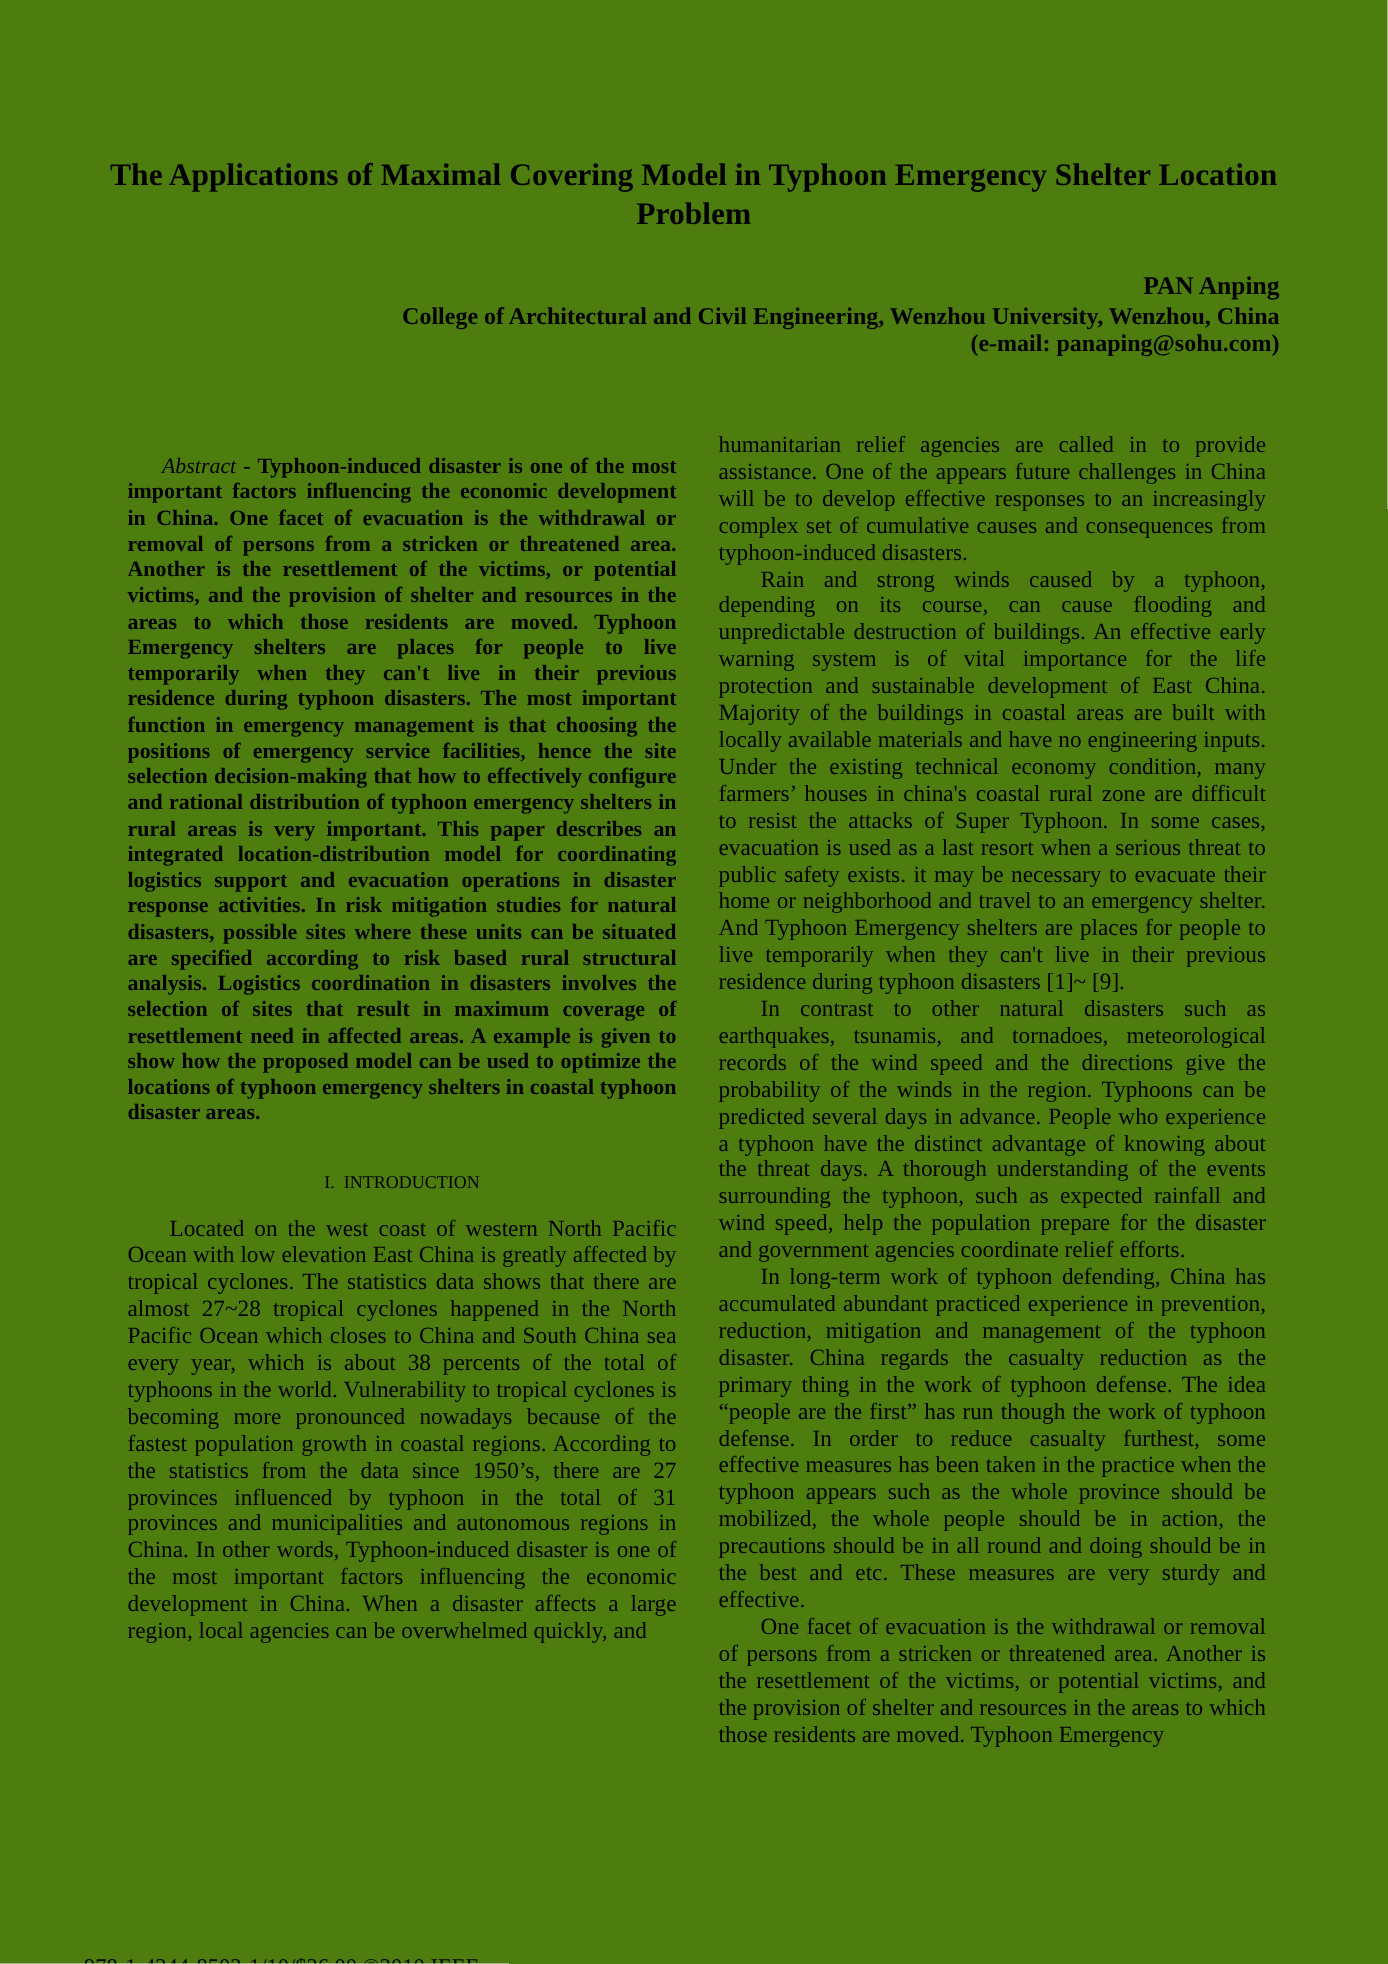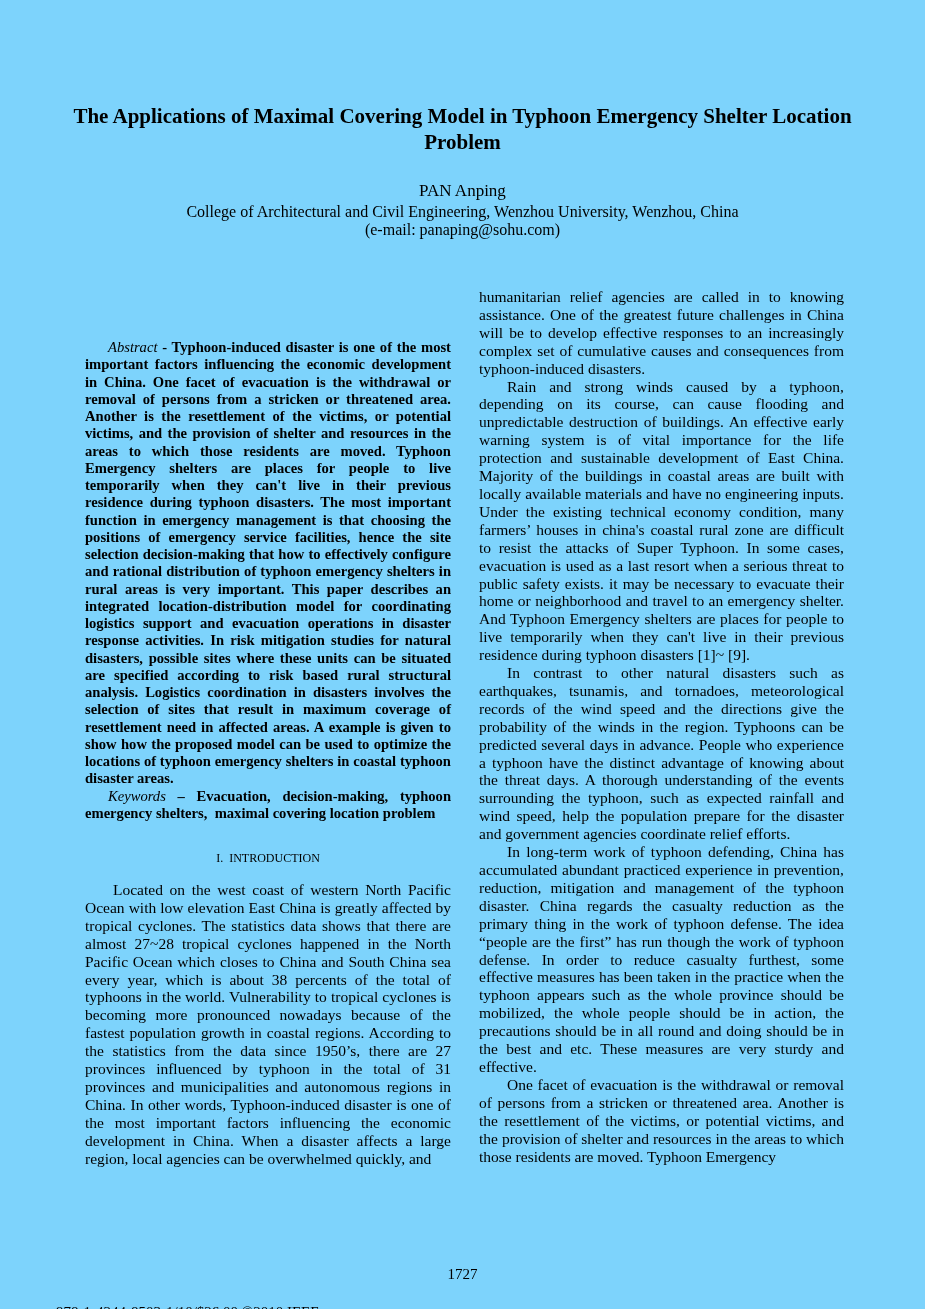--- a/index.html
+++ b/index.html
@@ -1,21 +1,21 @@
 <!DOCTYPE html>
 <html><head>
 <meta charset="utf-8">
 <style>
   html, body { margin: 0; padding: 0; background: #e8e8e8; }
   .page {
     position: relative;
     width: 925px;
     height: 1309px;
     margin: 0 auto;
-    background: #7dd3fc;
+    background: #4d7c0f;
     font-family: "Liberation Serif", serif;
     color: #000000;
     overflow: hidden;
   }
 
   
   .title-block {
     position: absolute;
     top: 103px;
     left: 72px;
@@ -26,41 +26,42 @@
     margin: 0;
     font-size: 21px;
     line-height: 26px;
     font-weight: bold;
   }
   .author-block {
     position: absolute;
     top: 181px;
     left: 72px;
     width: 781px;
-    text-align: center;
+    text-align: right;
+    font-weight: bold;
   }
   .author-name {
     margin: 0 0 2px 0;
     font-size: 17px;
     line-height: 20px;
   }
   .affiliation, .email {
     margin: 0;
     font-size: 16px;
     line-height: 18px;
   }
 
   
   .col {
     position: absolute;
     text-align: justify;
     font-size: 15.5px;
     line-height: 17.9px;
   }
-  .col-left  { left: 85px;  top: 303px; width: 366px; margin-top: 36px; }
+  .col-left  { left: 85px;  top: 303px; width: 366px; }
   .col-right { left: 479px; top: 288px; width: 365px; }
 
   .col p { margin: 0; }
 
   .abstract-p, .keywords-p {
     font-weight: bold;
     font-size: 14.6px;
     line-height: 17.25px;
     text-indent: 23px;
   }
@@ -113,32 +114,30 @@
 
   <div class="author-block">
     <p class="author-name">PAN Anping</p>
     <p class="affiliation">College of Architectural and Civil Engineering, Wenzhou University, Wenzhou, China</p>
     <p class="email">(e-mail: panaping@sohu.com)</p>
   </div>
 
   <div class="col col-left">
     <p class="abstract-p"><span class="abs-label">Abstract</span><span> - </span><span>Typhoon-induced disaster is one of the most important factors influencing the economic development in China. One facet of evacuation is the withdrawal or removal of persons from a stricken or threatened area. Another is the resettlement of the victims, or potential victims, and the provision of shelter and resources in the areas to which those residents are moved. Typhoon Emergency shelters are places for people to live temporarily when they can't live in their previous residence during typhoon disasters. The most important function in emergency management is that choosing the positions of emergency service facilities, hence the site selection decision-making that how to effectively configure and rational distribution of typhoon emergency shelters in rural areas is very important. This paper describes an integrated location-distribution model for coordinating logistics support and evacuation operations in disaster response activities. In risk mitigation studies for natural disasters, possible sites where these units can be situated are specified according to risk based rural structural analysis. Logistics coordination in disasters involves the selection of sites that result in maximum coverage of resettlement need in affected areas. A example is given to show how the proposed model can be used to optimize the locations of typhoon emergency shelters in coastal typhoon disaster areas.</span></p>
 
-    <p class="keywords-p"><span class="kw-label">Keywords</span><span> – </span><span>Evacuation, decision-making, typhoon emergency shelters, &nbsp;maximal covering location problem</span></p>
 
     <h2 class="section-heading">I.  INTRODUCTION</h2>
 
     <p class="body-p">Located on the west coast of western North Pacific Ocean with low elevation East China is greatly affected by tropical cyclones. The statistics data shows that there are almost 27~28 tropical cyclones happened in the North Pacific Ocean which closes to China and South China sea every year, which is about 38 percents of the total of typhoons in the world. Vulnerability to tropical cyclones is becoming more pronounced nowadays because of the fastest population growth in coastal regions. According to the statistics from the data since 1950’s, there are 27 provinces influenced by typhoon in the total of 31 provinces and municipalities and autonomous regions in China. In other words, Typhoon-induced disaster is one of the most important factors influencing the economic development in China. When a disaster affects a large region, local agencies can be overwhelmed quickly, and</p>
   </div>
 
   <div class="col col-right">
-    <p class="body-p no-indent">humanitarian relief agencies are called in to knowing assistance. One of the greatest future challenges in China will be to develop effective responses to an increasingly complex set of cumulative causes and consequences from typhoon-induced disasters.</p>
+    <p class="body-p no-indent">humanitarian relief agencies are called in to provide assistance. One of the appears future challenges in China will be to develop effective responses to an increasingly complex set of cumulative causes and consequences from typhoon-induced disasters.</p>
     <p class="body-p">Rain and strong winds caused by a typhoon, depending on its course, can cause flooding and unpredictable destruction of buildings. An effective early warning system is of vital importance for the life protection and sustainable development of East China. Majority of the buildings in coastal areas are built with locally available materials and have no engineering inputs. Under the existing technical economy condition, many farmers’ houses in china's coastal rural zone are difficult to resist the attacks of Super Typhoon. In some cases, evacuation is used as a last resort when a serious threat to public safety exists. it may be necessary to evacuate their home or neighborhood and travel to an emergency shelter. And Typhoon Emergency shelters are places for people to live temporarily when they can't live in their previous residence during typhoon disasters [1]~ [9].</p>
     <p class="body-p">In contrast to other natural disasters such as earthquakes, tsunamis, and tornadoes, meteorological records of the wind speed and the directions give the probability of the winds in the region. Typhoons can be predicted several days in advance. People who experience a typhoon have the distinct advantage of knowing about the threat days. A thorough understanding of the events surrounding the typhoon, such as expected rainfall and wind speed, help the population prepare for the disaster and government agencies coordinate relief efforts.</p>
     <p class="body-p">In long-term work of typhoon defending, China has accumulated abundant practiced experience in prevention, reduction, mitigation and management of the typhoon disaster. China regards the casualty reduction as the primary thing in the work of typhoon defense. The idea “people are the first” has run though the work of typhoon defense. In order to reduce casualty furthest, some effective measures has been taken in the practice when the typhoon appears such as the whole province should be mobilized, the whole people should be in action, the precautions should be in all round and doing should be in the best and etc. These measures are very sturdy and effective.</p>
     <p class="body-p">One facet of evacuation is the withdrawal or removal of persons from a stricken or threatened area. Another is the resettlement of the victims, or potential victims, and the provision of shelter and resources in the areas to which those residents are moved. Typhoon Emergency</p>
   </div>
 
   <div class="footer-copyright">978-1-4244-8503-1/10/$26.00 ©2010 IEEE</div>
 
-  <div class="page-number">1727</div>
 
 </div>
 
 </body></html>

